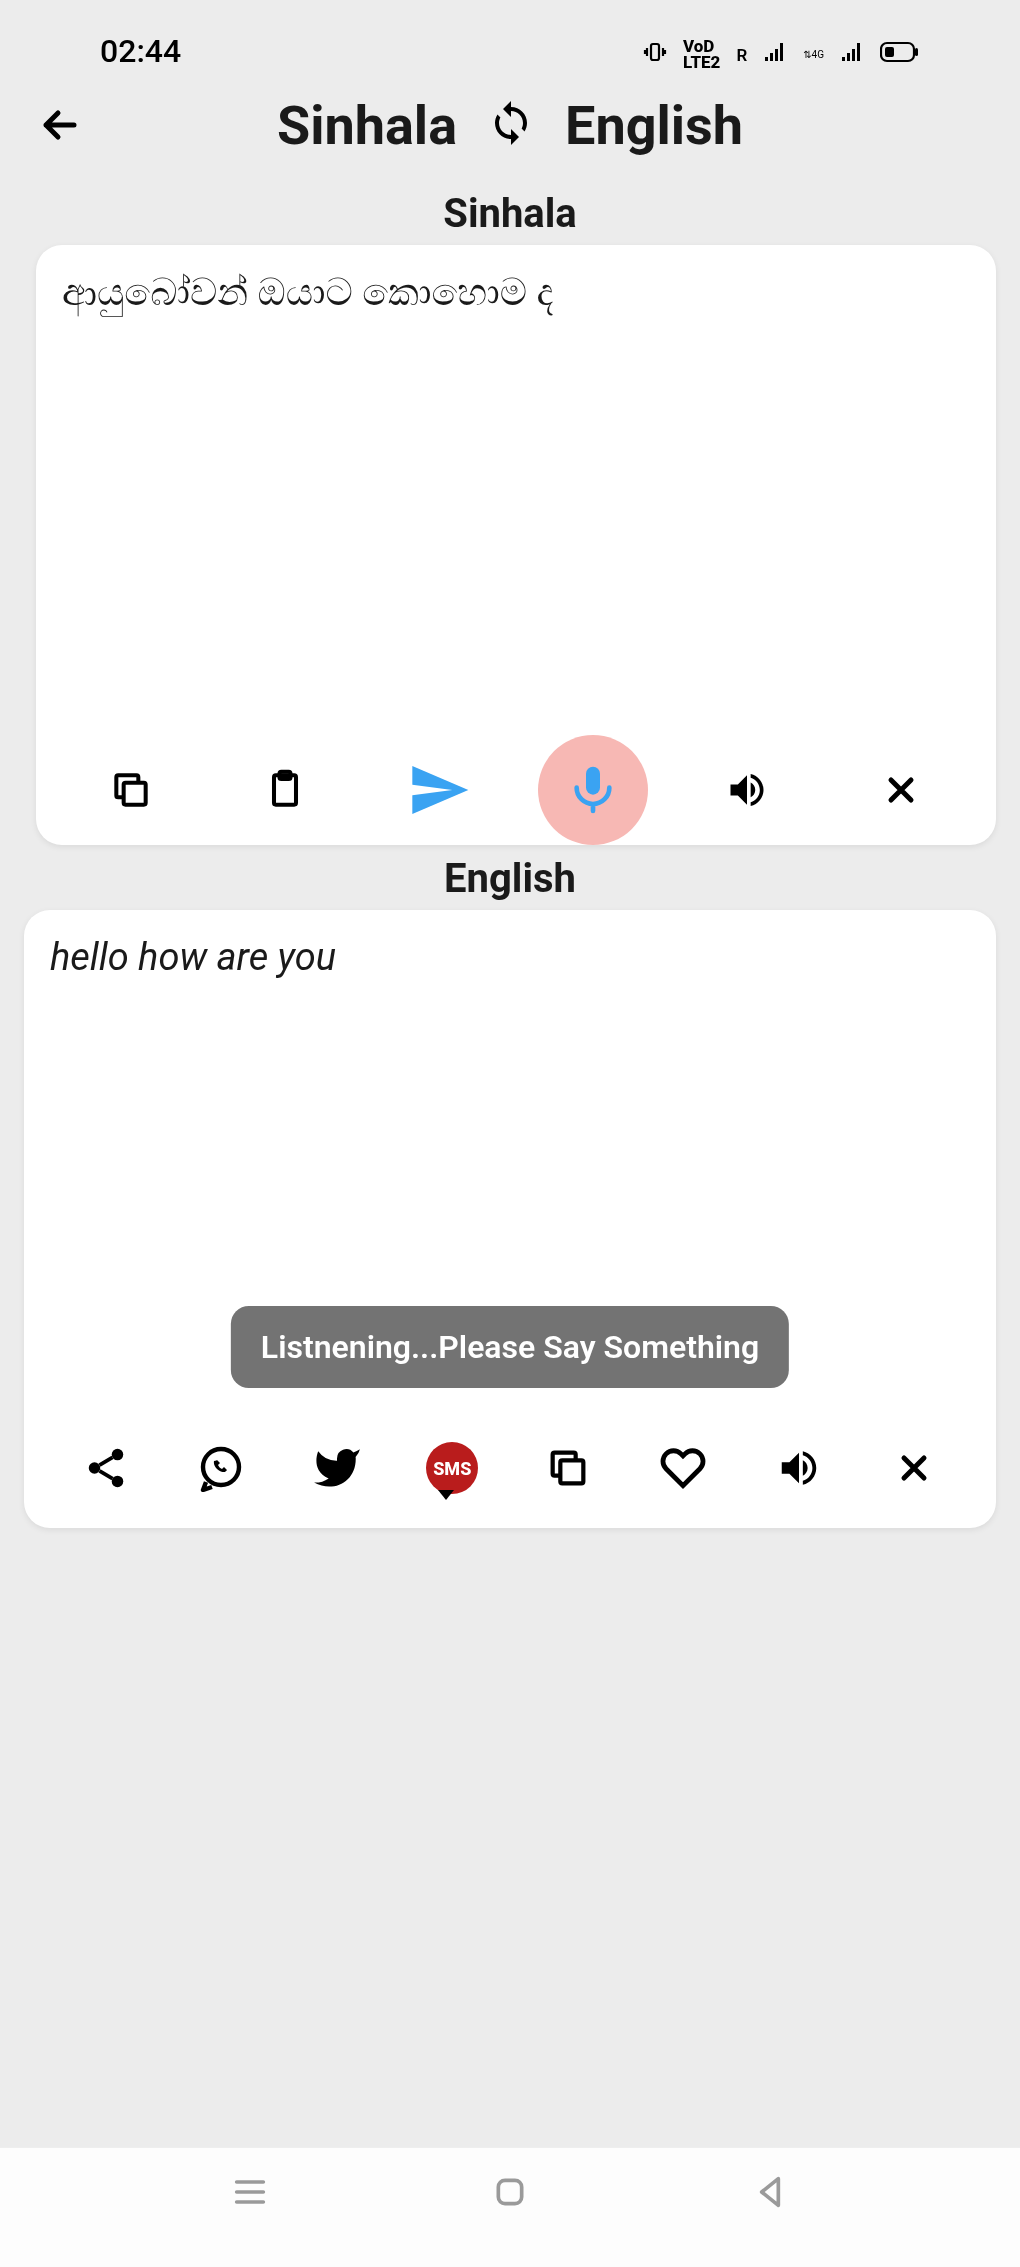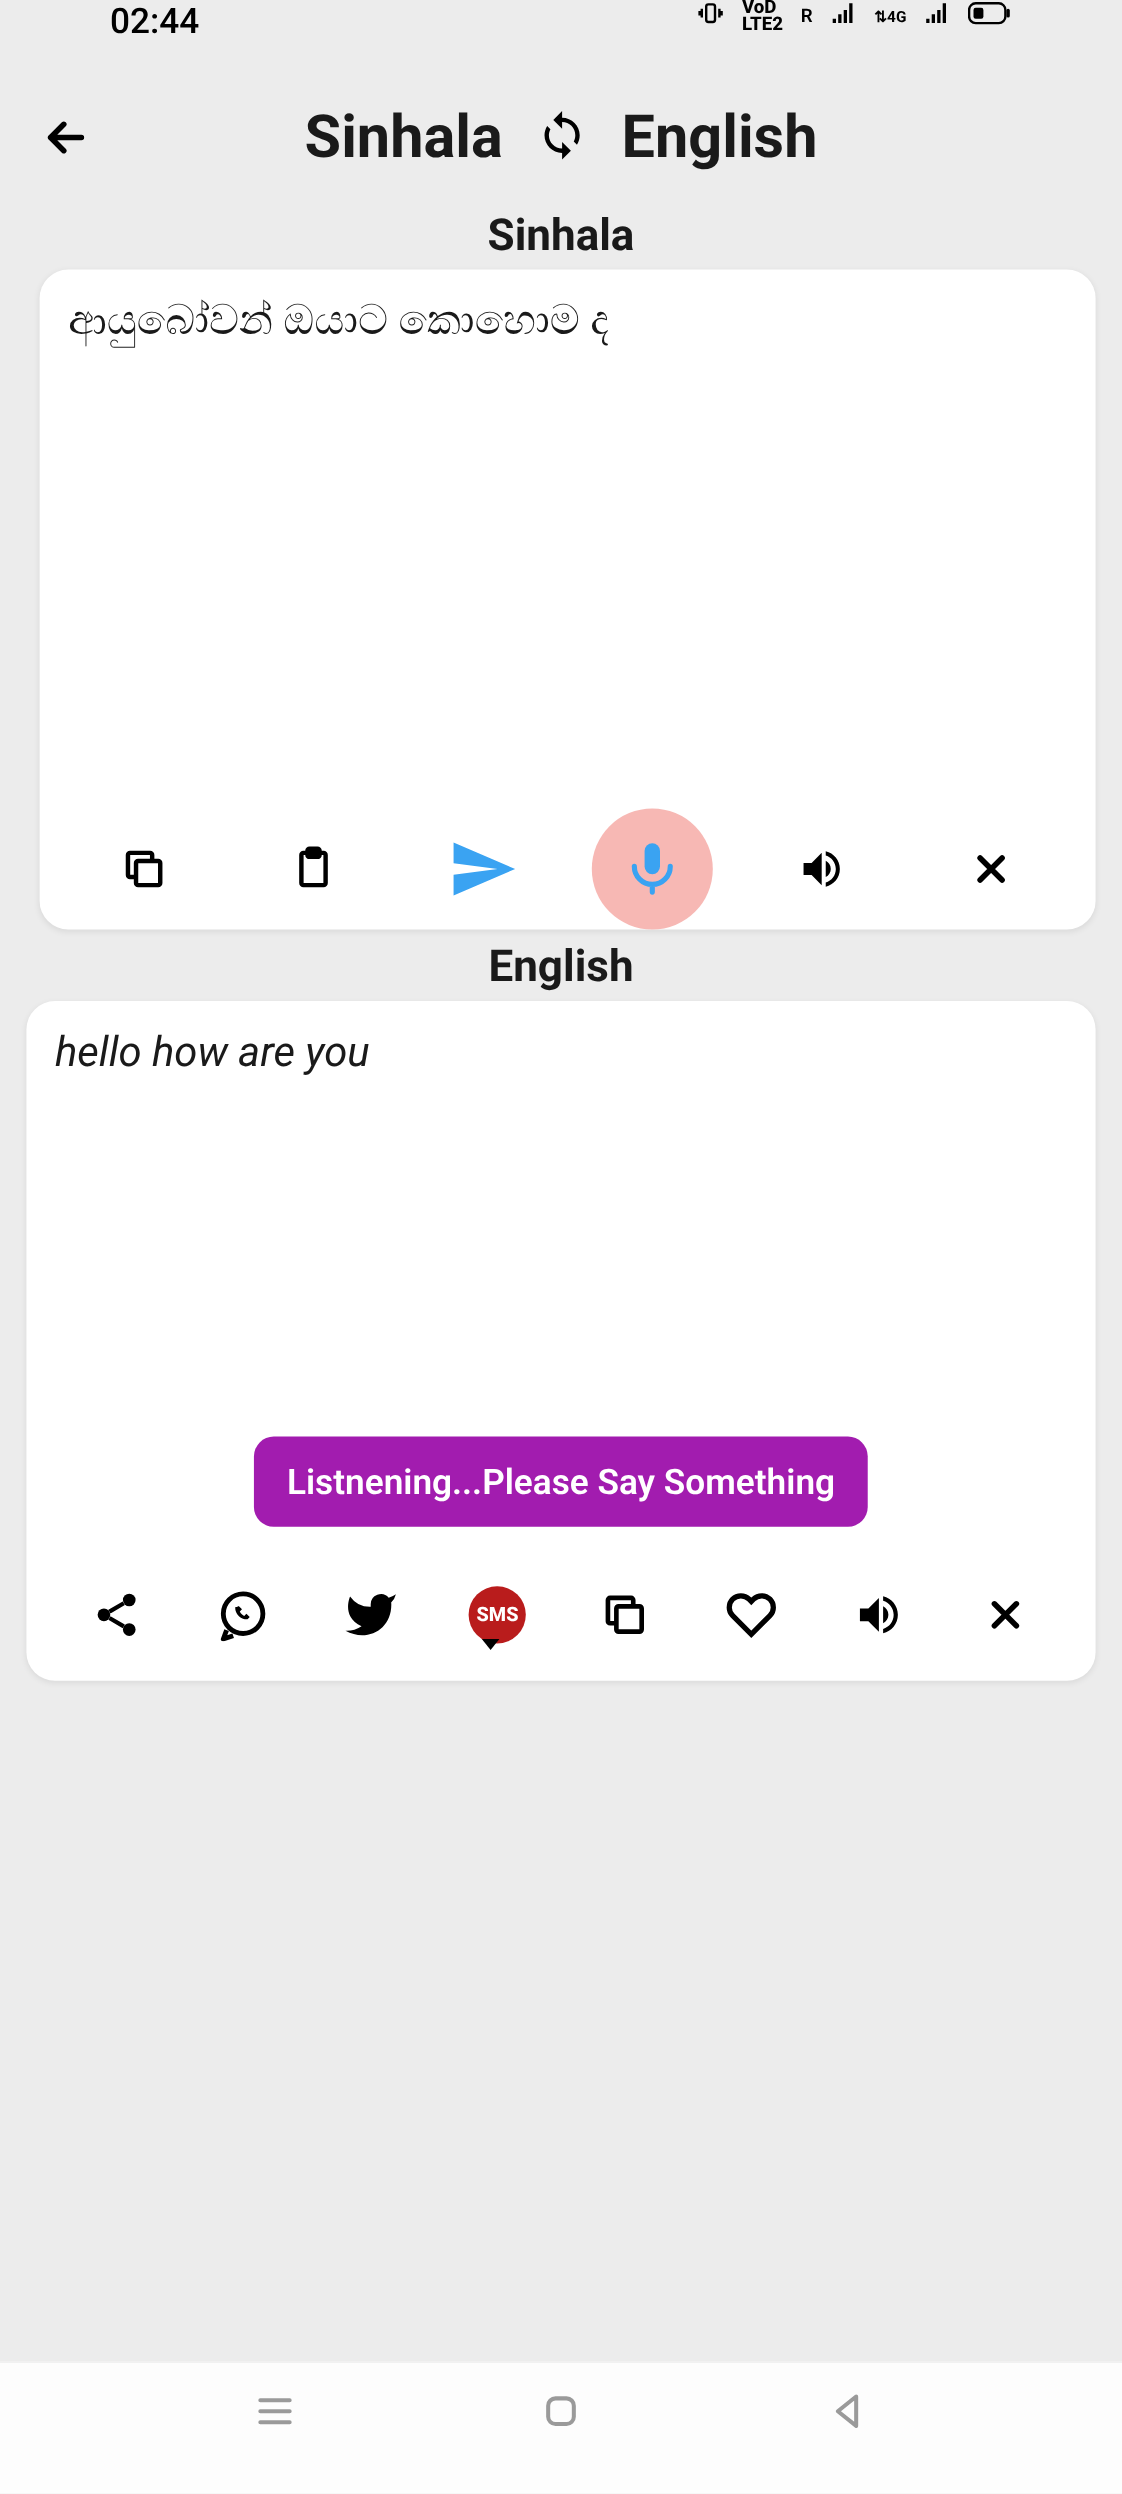--- a/index.html
+++ b/index.html
@@ -7,21 +7,21 @@
     width: 1020px;
     height: 2267px;
     background: #ececec;
     font-family: -apple-system, BlinkMacSystemFont, "Segoe UI", Roboto, sans-serif;
     color: #1a1a1a;
     overflow: hidden;
   }
   .status-bar {
     height: 70px;
     display: flex;
-    align-items: flex-start;
+    align-items: flex-end;
     justify-content: space-between;
     padding: 0 100px 0 100px;
     font-size: 32px;
     font-weight: 500;
     color: #000;
   }
   .status-right {
     display: flex;
     align-items: center;
     gap: 16px;
@@ -96,21 +96,21 @@
     background: #f7b8b4;
     display: flex;
     align-items: center;
     justify-content: center;
   }
   .toast {
     position: absolute;
     left: 50%;
     transform: translateX(-50%);
     bottom: 140px;
-    background: #a21caf;
+    background: #737373;
     color: #fff;
     font-size: 32px;
     font-weight: 600;
     padding: 22px 30px;
     border-radius: 18px;
     white-space: nowrap;
   }
   .share-row {
     height: 120px;
     display: flex;
@@ -173,21 +173,21 @@
           <path d="M4 8v8M20 8v8M2 10v4M22 10v4"></path>
         </svg>
     </span>
     <span style="font-weight:800; font-size:17px; line-height:0.9;">VoD<br>LTE2</span>
     <span style="font-size:17px; font-weight:600;">R</span>
     <span>
       <svg width="24" height="22" viewBox="0 0 24 22">
           <path d="M2 20h3v-4H2zM7 20h3v-8H7zM12 20h3V8h-3zM17 20h3V2h-3z" fill="#000"></path>
         </svg>
     </span>
-    <span style="font-size:14px; font-weight:700;">⇅4G</span>
+    <span style="font-size:10px; font-weight:400;">⇅4G</span>
     <span>
       <svg width="24" height="22" viewBox="0 0 24 22">
           <path d="M2 20h3v-4H2zM7 20h3v-8H7zM12 20h3V8h-3zM17 20h3V2h-3z" fill="#000"></path>
         </svg>
     </span>
     <span>
       <svg width="40" height="22" viewBox="0 0 40 22">
           <rect x="1" y="2" width="33" height="18" rx="6" fill="none" stroke="#000" stroke-width="2.2"></rect>
           <rect x="35" y="7" width="3" height="8" rx="1.5" fill="#000"></rect>
           <rect x="5" y="6" width="9" height="10" rx="2" fill="#000"></rect>

